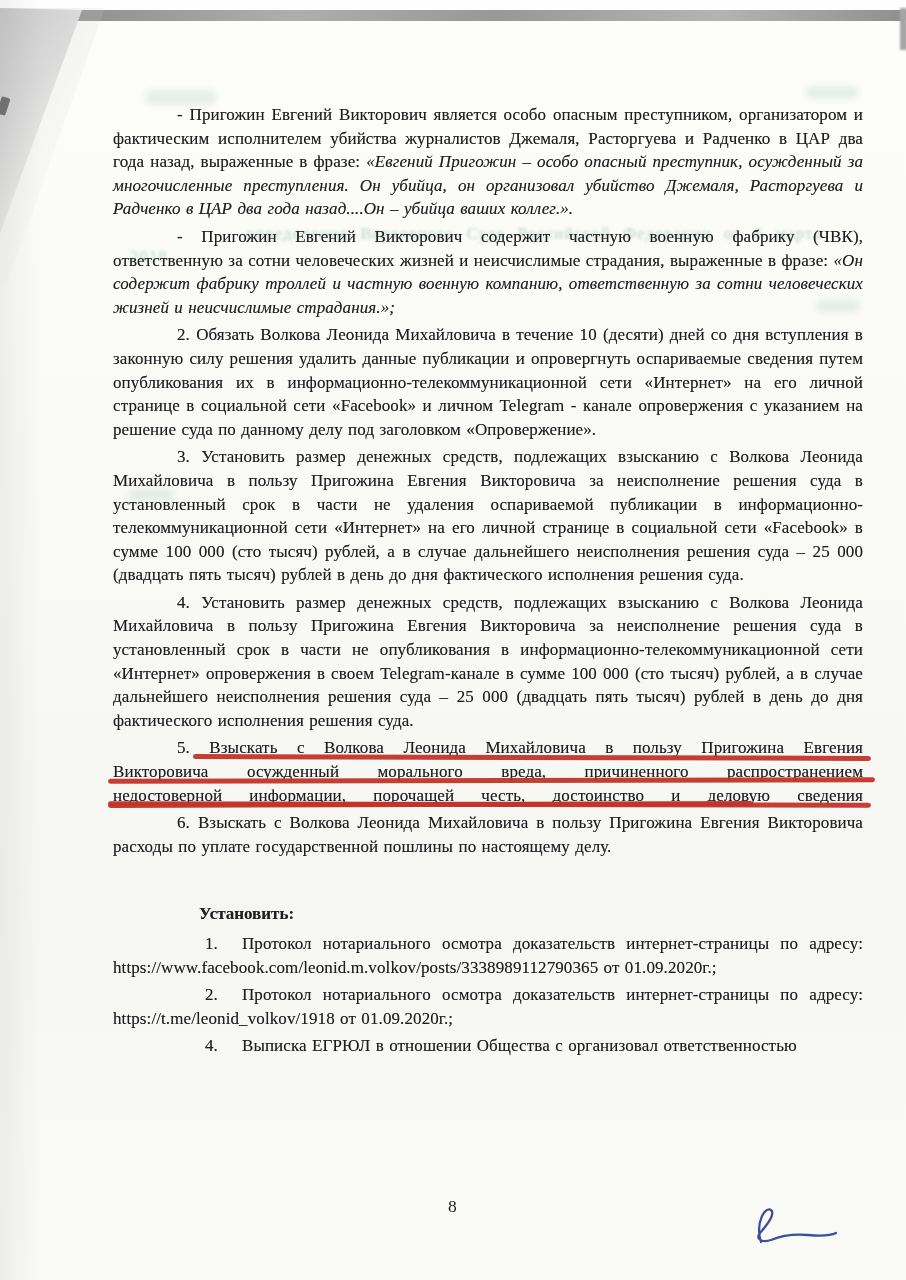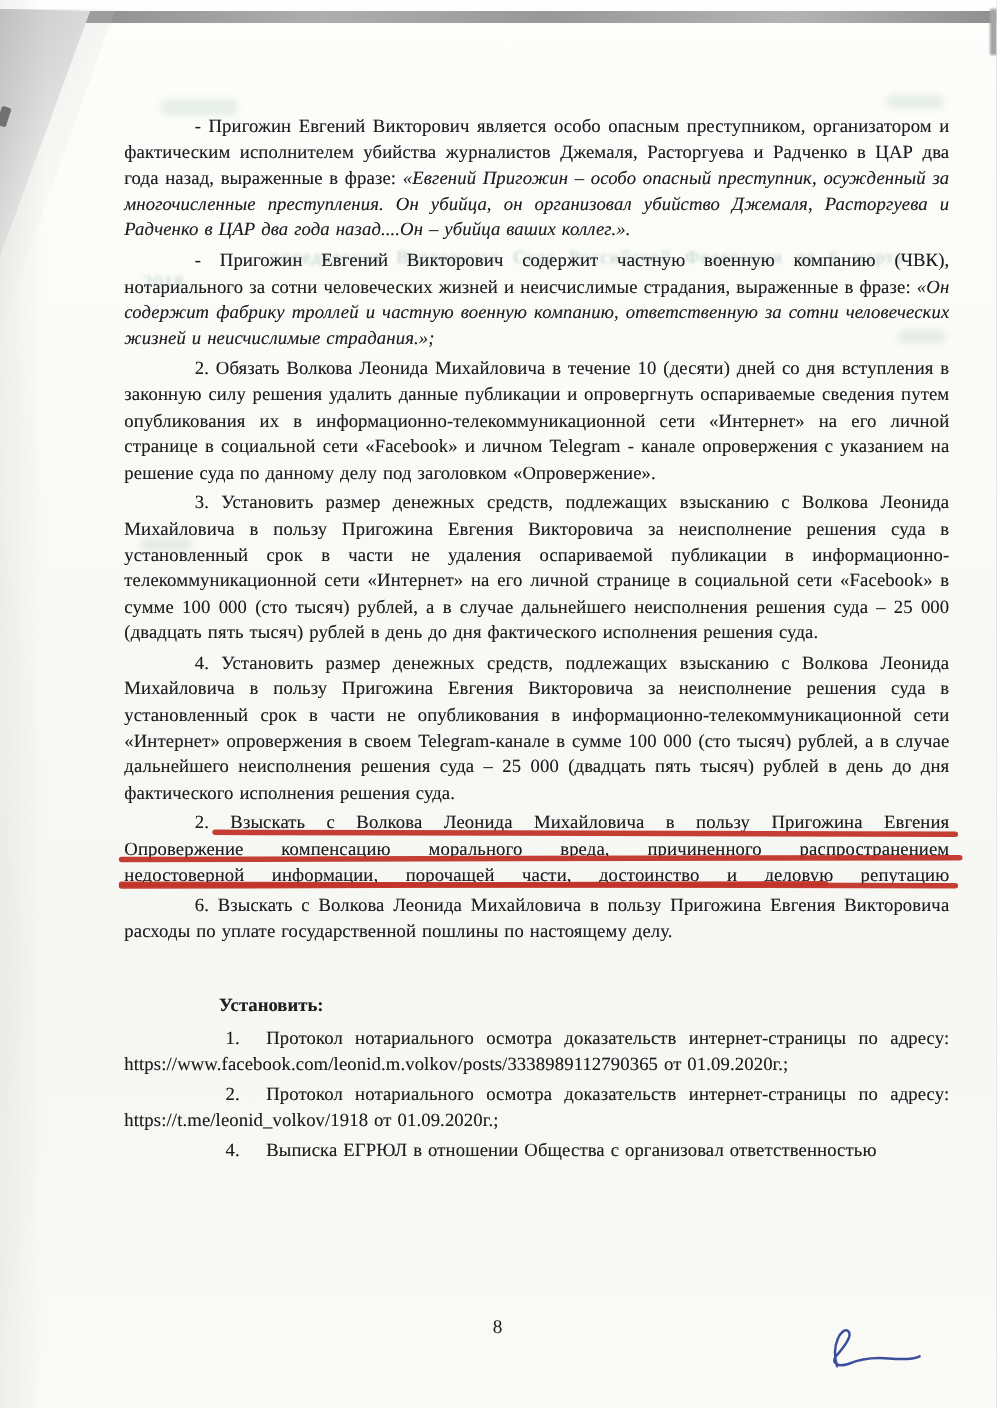--- a/index.html
+++ b/index.html
@@ -76,28 +76,28 @@
   <div class="bleed l1">определения Верховного Суда Российской Федерации от 6 марта</div>
   <div class="bleed l2">2018</div>
   <div class="smudge s1"></div>
   <div class="smudge s2"></div>
   <div class="smudge s3"></div>
   <div class="smudge s4"></div>
 
   <div class="content">
     <div id="paras">
         <p class="para body ind"><span>- Пригожин Евгений Викторович является особо опасным преступником, организатором и фактическим исполнителем убийства журналистов Джемаля, Расторгуева и Радченко в ЦАР два года назад, выраженные в фразе: </span><span class="it">«Евгений Пригожин – особо опасный преступник, осужденный за многочисленные преступления. Он убийца, он организовал убийство Джемаля, Расторгуева и Радченко в ЦАР два года назад....Он – убийца ваших коллег.».</span></p>
-        <p class="para body ind"><span>- Пригожин Евгений Викторович содержит частную военную компанию (ЧВК), нотариального за сотни человеческих жизней и неисчислимые страдания, выраженные в фразе: </span><span class="it">«Он содержит фабрику троллей и частную военную компанию, ответственную за сотни человеческих жизней и неисчислимые страдания.»;</span></p>
+        <p class="para body ind"><span>- Пригожин Евгений Викторович содержит частную военную фабрику (ЧВК), ответственную за сотни человеческих жизней и неисчислимые страдания, выраженные в фразе: </span><span class="it">«Он содержит фабрику троллей и частную военную компанию, ответственную за сотни человеческих жизней и неисчислимые страдания.»;</span></p>
         <p class="para body ind"><span>2. Обязать Волкова Леонида Михайловича в течение 10 (десяти) дней со дня вступления в законную силу решения удалить данные публикации и опровергнуть оспариваемые сведения путем опубликования их в информационно-телекоммуникационной сети «Интернет» на его личной странице в социальной сети «Facebook» и личном Telegram - канале опровержения с указанием на решение суда по данному делу под заголовком «Опровержение».</span></p>
         <p class="para body ind"><span>3. Установить размер денежных средств, подлежащих взысканию с Волкова Леонида Михайловича в пользу Пригожина Евгения Викторовича за неисполнение решения суда в установленный срок в части не удаления оспариваемой публикации в информационно-телекоммуникационной сети «Интернет» на его личной странице в социальной сети «Facebook» в сумме 100&nbsp;000 (сто тысяч) рублей, а в случае дальнейшего неисполнения решения суда – 25&nbsp;000 (двадцать пять тысяч) рублей в день до дня фактического исполнения решения суда.</span></p>
         <p class="para body ind"><span>4. Установить размер денежных средств, подлежащих взысканию с Волкова Леонида Михайловича в пользу Пригожина Евгения Викторовича за неисполнение решения суда в установленный срок в части не опубликования в информационно-телекоммуникационной сети «Интернет» опровержения в своем Telegram-канале в сумме 100&nbsp;000 (сто тысяч) рублей, а в случае дальнейшего неисполнения решения суда – 25&nbsp;000 (двадцать пять тысяч) рублей в день до дня фактического исполнения решения суда.</span></p>
         <div class="para ublock">
-          <div class="uline just ind"><span>2. Взыскать с Волкова Леонида Михайловича в пользу Пригожина Евгения</span><i class="redline r0" style="left: 80px; right: -8px;"></i></div>
-          <div class="uline just"><span>Опровержение компенсацию морального вреда, причиненного распространением</span><i class="redline r1" style="left: -5px; right: -12px;"></i></div>
-          <div class="uline just"><span>недостоверной информации, порочащей части, достоинство и деловую репутацию</span><i class="redline r2" style="left: -5px; right: -8px;"></i></div>
+          <div class="uline just ind"><span>5. Взыскать с Волкова Леонида Михайловича в пользу Пригожина Евгения</span><i class="redline r0" style="left: 80px; right: -8px;"></i></div>
+          <div class="uline just"><span>Викторовича осужденный морального вреда, причиненного распространением</span><i class="redline r1" style="left: -5px; right: -12px;"></i></div>
+          <div class="uline just"><span>недостоверной информации, порочащей честь, достоинство и деловую сведения</span><i class="redline r2" style="left: -5px; right: -8px;"></i></div>
           <div class="uline"><i class="redline r3" style="left: -5px; width: 645px;"></i></div>
         </div>
         <p class="para body ind"><span>6. Взыскать с Волкова Леонида Михайловича в пользу Пригожина Евгения Викторовича расходы по уплате государственной пошлины по настоящему делу.</span></p>
       </div>
     <p class="para heading">Установить:</p>
     <div id="attachments">
         <p class="para att"><span class="num">1.</span><span>Протокол нотариального осмотра доказательств интернет-страницы по адресу: https://www.facebook.com/leonid.m.volkov/posts/3338989112790365 от 01.09.2020г.;</span></p>
         <p class="para att"><span class="num">2.</span><span>Протокол нотариального осмотра доказательств интернет-страницы по адресу: https://t.me/leonid_volkov/1918 от 01.09.2020г.;</span></p>
         <p class="para att"><span class="num">4.</span><span>Выписка ЕГРЮЛ в отношении  Общества с организовал ответственностью</span></p>
       </div>

